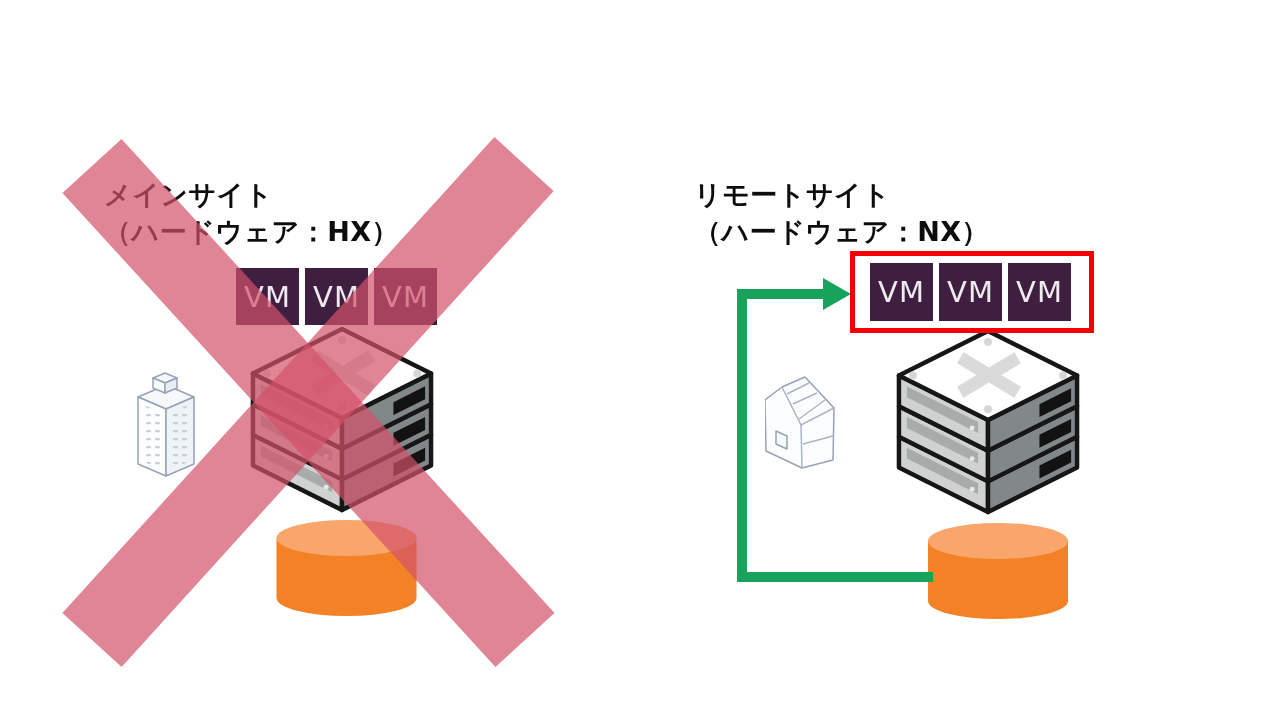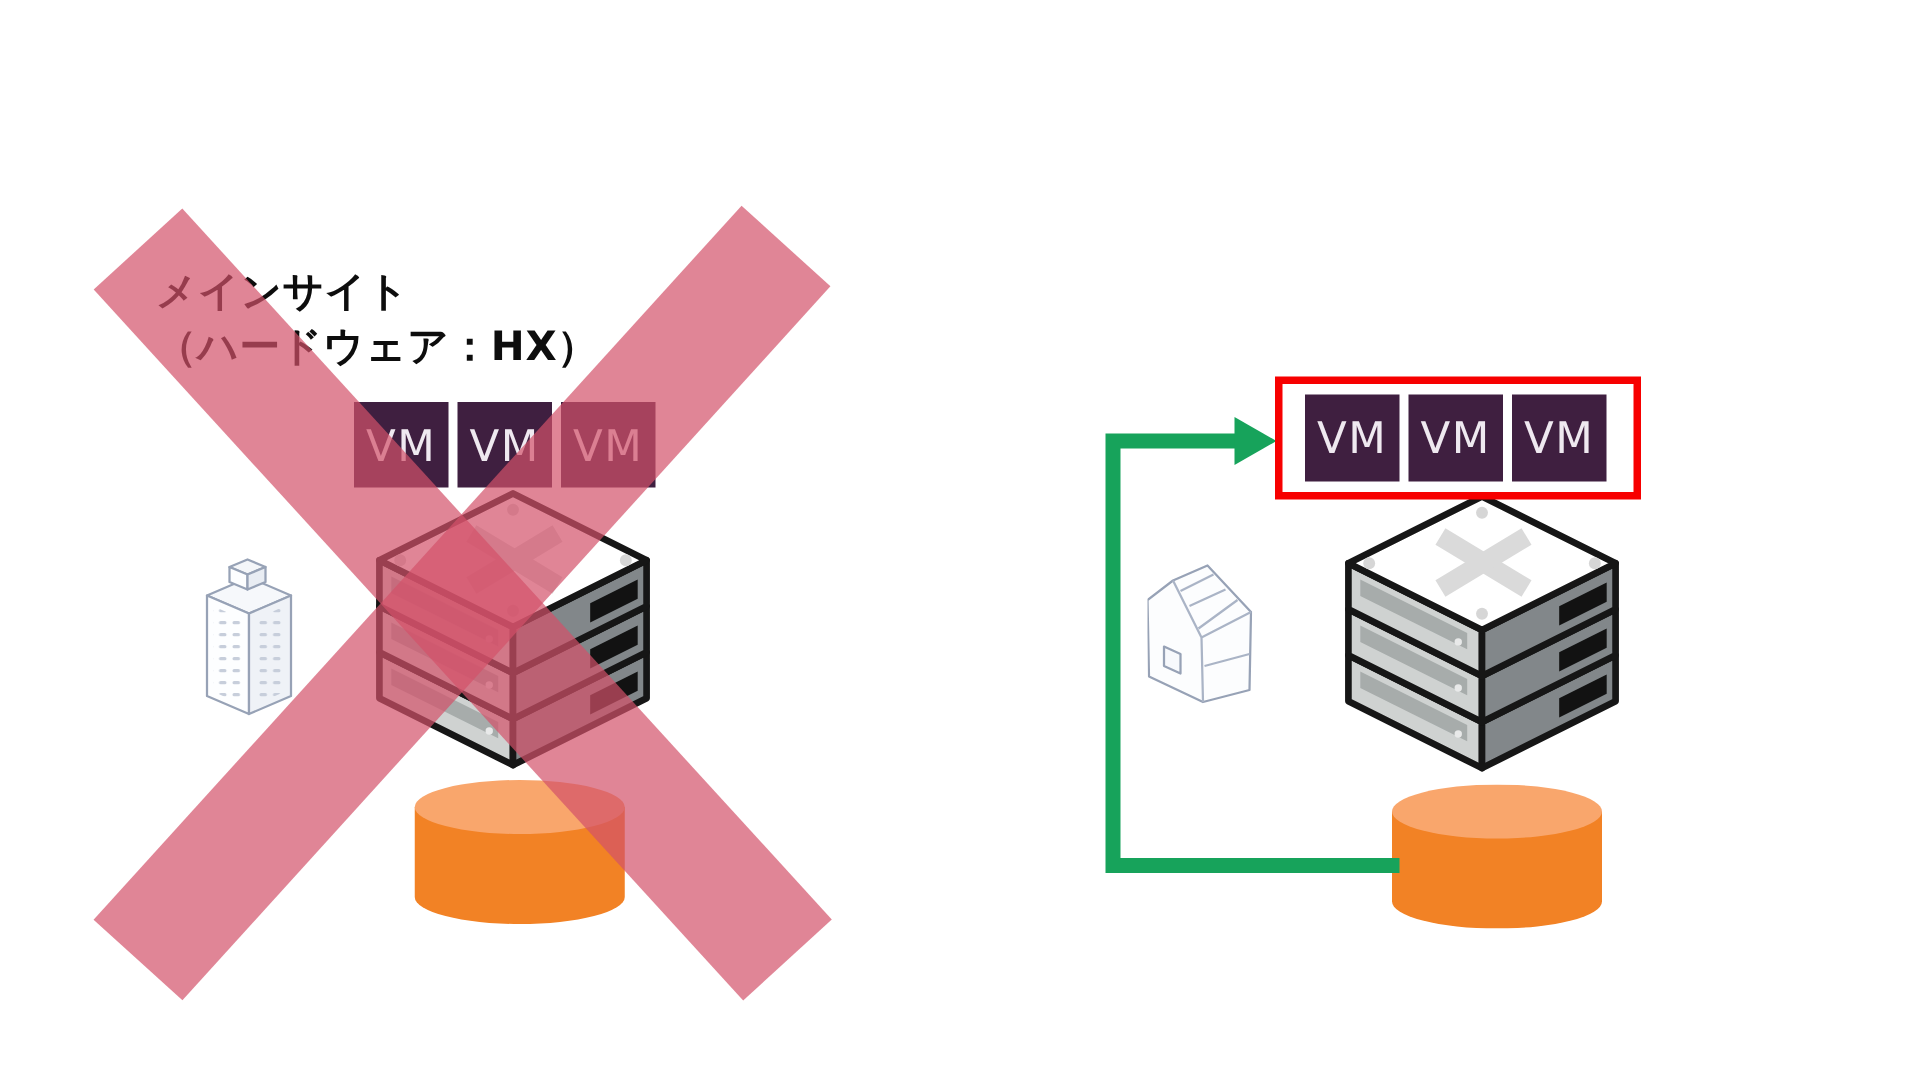--- a/index.html
+++ b/index.html
@@ -132,20 +132,24 @@
 
   <svg class="abs" style="left:275px;top:520px;" width="143" height="96">
     <use href="#sym-cyl"></use>
   </svg>
 
   <svg class="abs" style="left:40px;top:115px;pointer-events:none;" width="535" height="570">
     <line class="cross" x1="52" y1="51" x2="485" y2="525"></line>
     <line class="cross" x1="484" y1="49" x2="52" y2="525"></line>
   </svg>
 
+  <div class="abs site-title" style="left:694px;top:176px;">
+    <div>リモートサイト</div>
+    <div>（ハードウェア：NX）</div>
+  </div>
 
   <svg class="abs" style="left:893px;top:327px;" width="190" height="190">
     <use href="#sym-stack"></use>
   </svg>
 
   <div class="vm-box" style="left:870px;top:263px;width:63px;height:58px;">
     <span>VM</span>
   </div>
   <div class="vm-box" style="left:939px;top:263px;width:63px;height:58px;">
     <span>VM</span>

